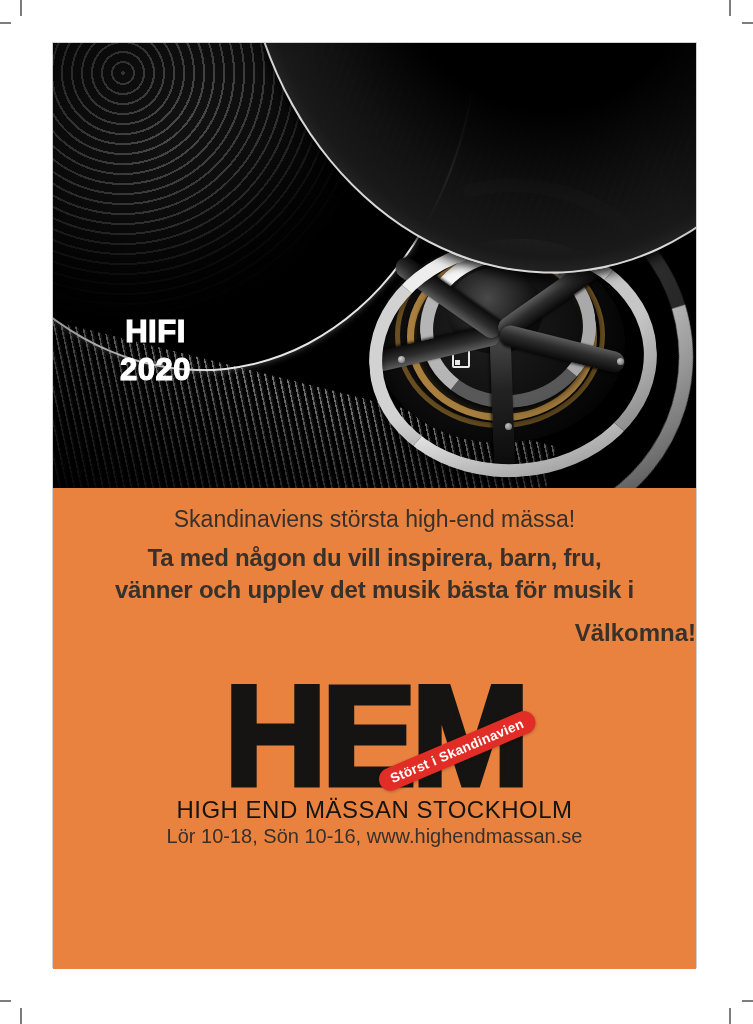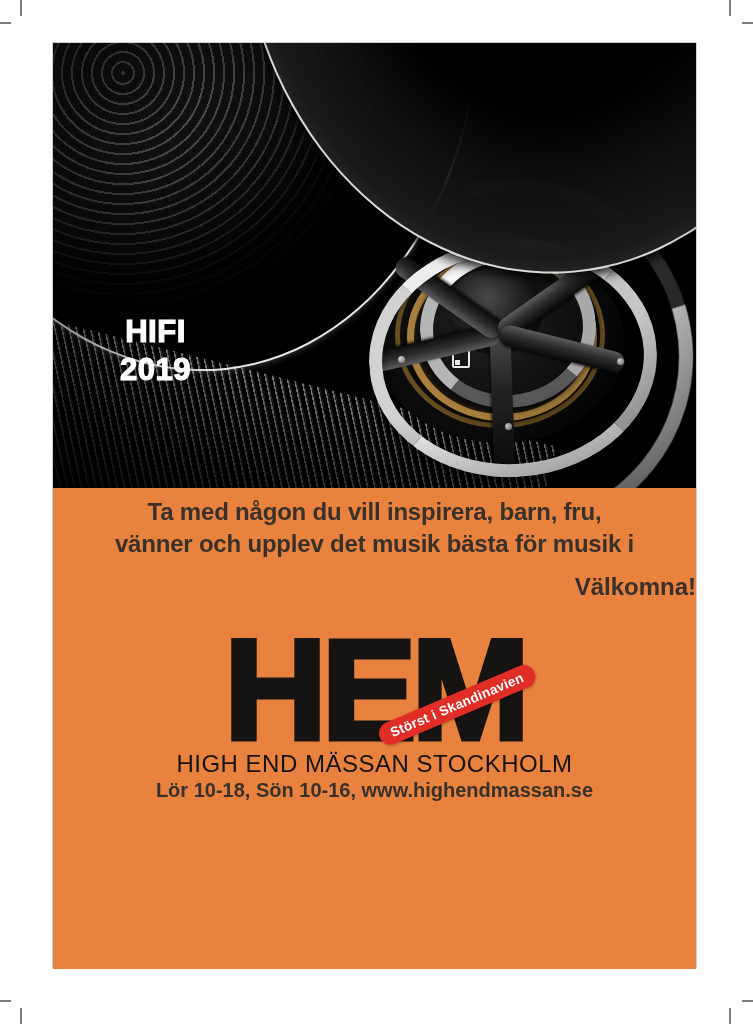--- a/index.html
+++ b/index.html
@@ -110,21 +110,21 @@
   }
   .badge{
     position:absolute;left:calc(50% + 82px);top:67px;transform:translate(-50%,-50%) rotate(-23deg);
     background:var(--badge-red,#e22d26);color:#fff;font-size:13.5px;font-weight:700;
     padding:4px 12px;border-radius:14px;white-space:nowrap;letter-spacing:.3px;
     box-shadow:0 1px 3px rgba(0,0,0,.25);
   }
   .subtitle{margin-top:10px;font-size:24px;line-height:24px;letter-spacing:.5px;
     color:var(--logo-black,#161412);font-weight:400;}
   .date-line{font-size:20px;line-height:28px;margin-top:8px !important;font-weight:700;}
-  .hours-line{font-size:20px;line-height:28px;font-weight:700;}
+  .hours-line{font-size:20px;line-height:28px;font-weight:400;}
 </style>
 </head>
 <body>
 
 <div>
 
   <div class="crop v" style="left:20px;top:0;"></div>
   <div class="crop h" style="left:0;top:22px;"></div>
   <div class="crop v" style="left:729px;top:0;"></div>
   <div class="crop h" style="right:0;top:22px;"></div>
@@ -155,25 +155,26 @@
       <div class="outer-ring"></div>
       <div class="screw s1"></div>
       <div class="screw s2"></div>
       <div class="screw s3"></div>
 
       <div class="cone-top"></div>
       <div class="vignette"></div>
 
       <div class="hero-title">
         <span>HIFI</span>
-        <span>2019</span>
+        <span>2020</span>
       </div>
     </div>
 
     <div class="panel">
+      <p class="intro">Skandinaviens största high-end mässa!</p>
       <p class="bold-block">
         <span>Ta med någon du vill inspirera, barn, fru,</span>
         <span>vänner och upplev det musik bästa för musik i</span>
       </p>
       <p class="welcome">Välkomna!</p>
 
       <div class="logo-wrap">
         <div class="wordmark">HEM</div>
         <div class="badge">Störst i Skandinavien</div>
         <div class="subtitle">HIGH END MÄSSAN STOCKHOLM</div>

